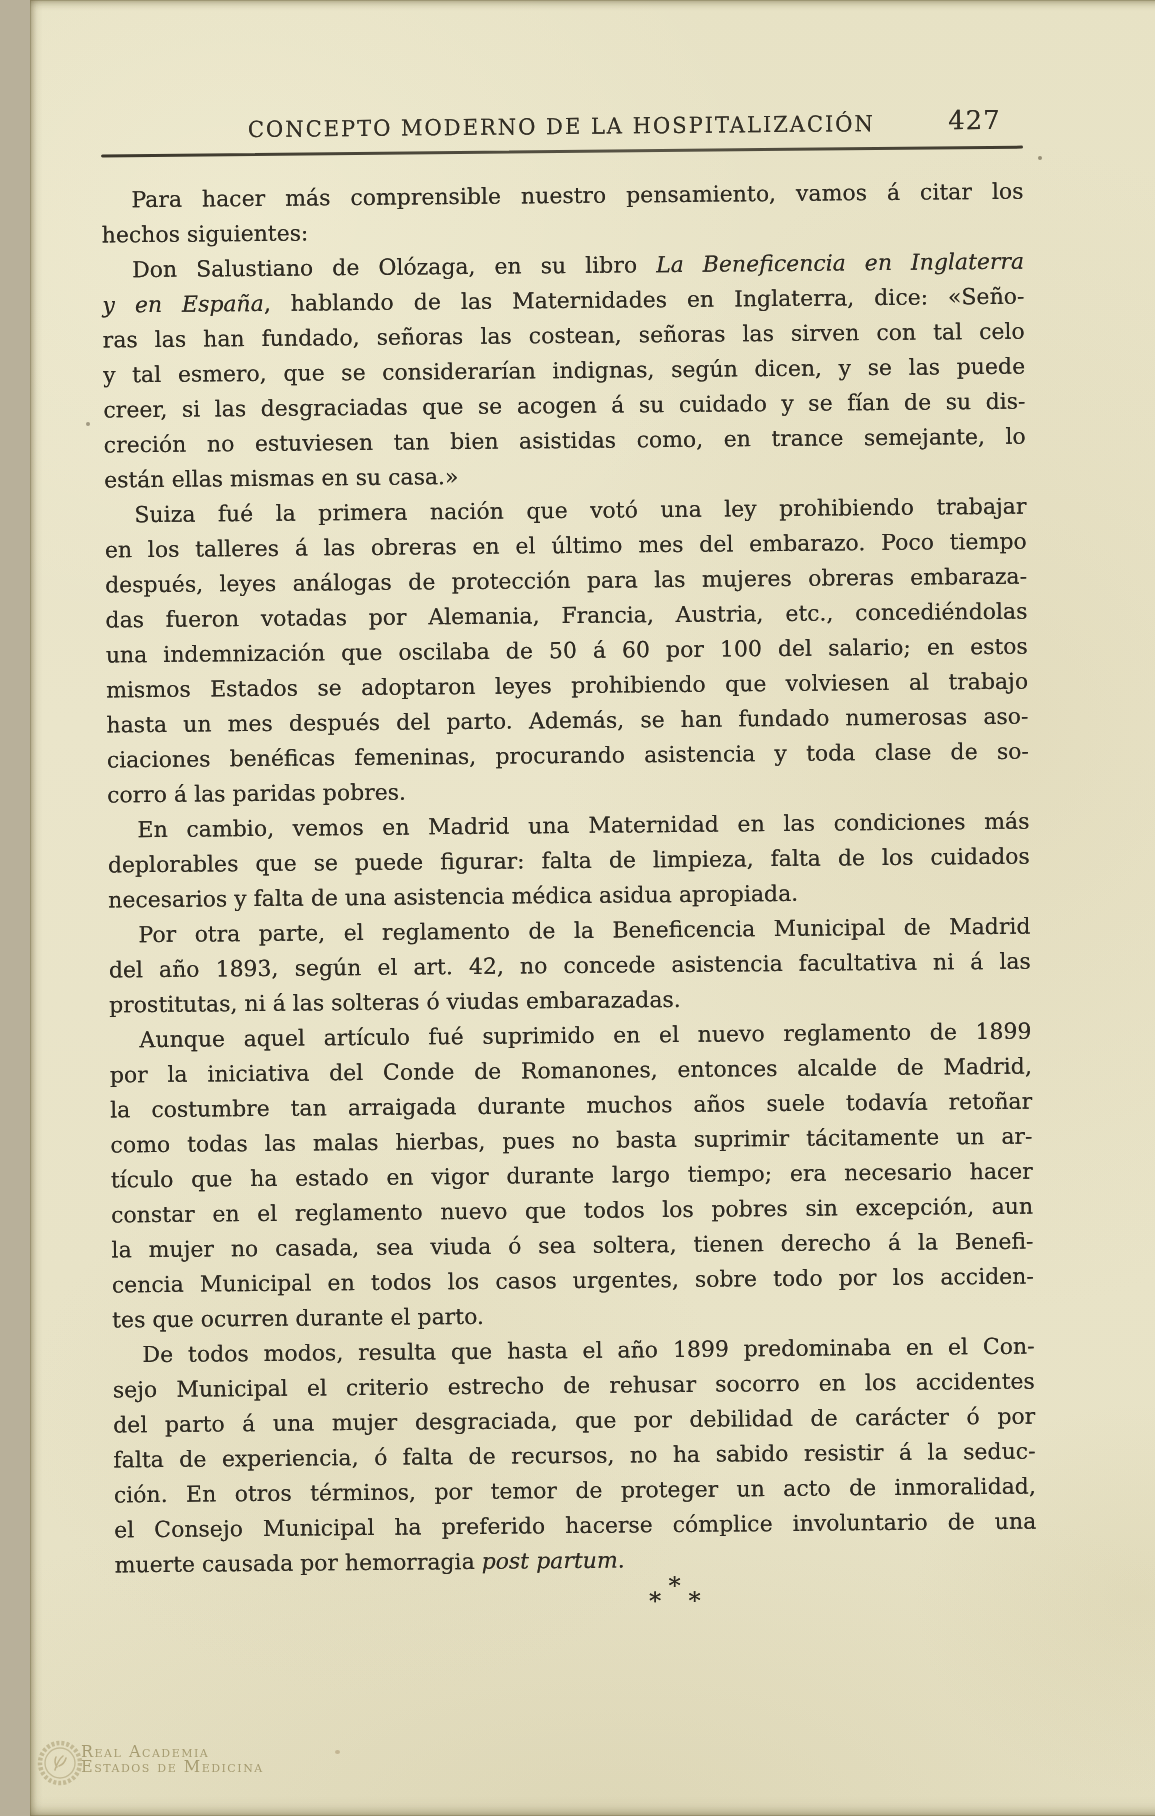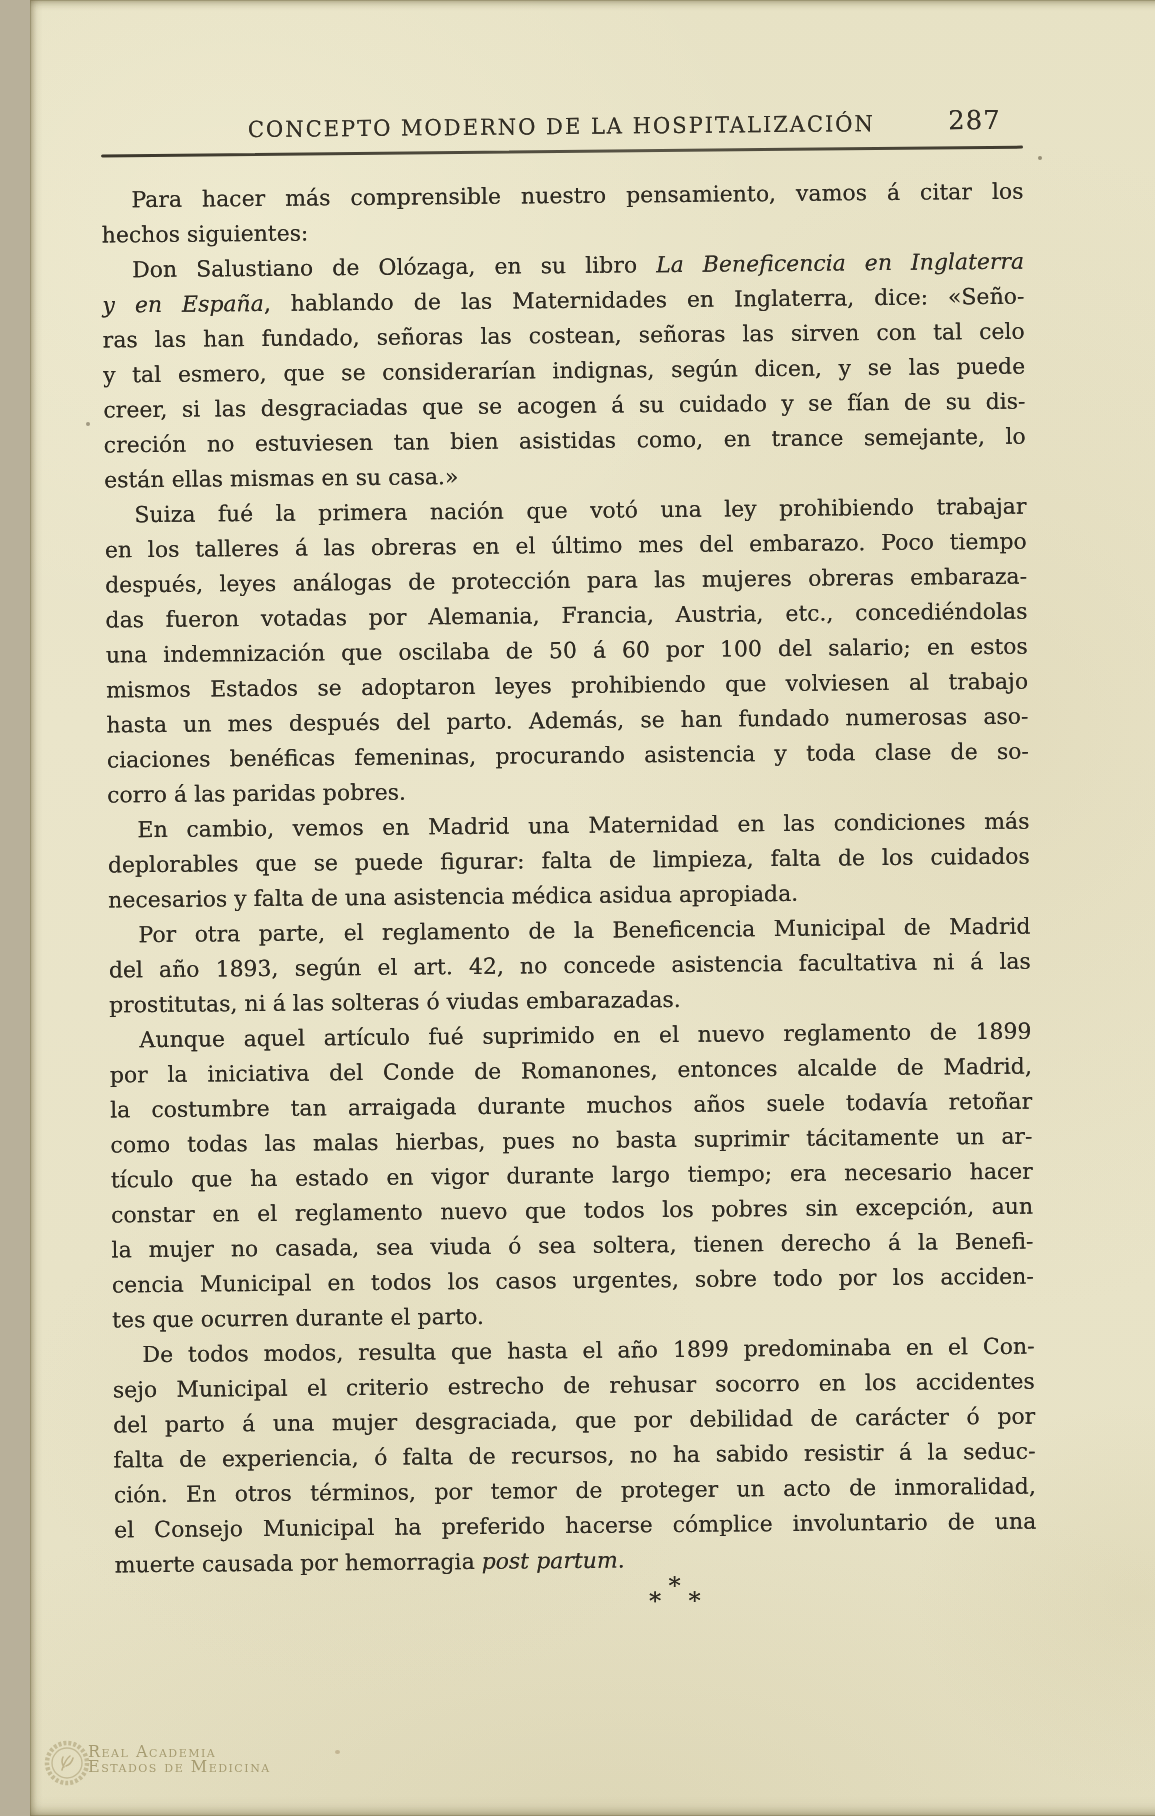--- a/index.html
+++ b/index.html
@@ -61,21 +61,21 @@
   .line.first { text-indent:30px; }
   .it { font-style:italic; }
   .asterism {
     position:absolute; left:500px; top:1580px; width:120px;
     text-align:center; font-size:24px; color:#2e2a22;
     text-shadow:0 0 0.45px rgba(46,42,34,0.8);
   }
   .asterism .row1 { line-height:15px; height:15px; }
   .asterism .row2 { line-height:15px; letter-spacing:10px; padding-left:10px; }
   .watermark {
-    position:absolute; left:12px; bottom:0; height:60px; width:420px;
+    position:absolute; left:5px; bottom:0; height:60px; width:420px;
   }
   .seal { position:absolute; left:2px; top:-16px; opacity:0.55; }
   .wm-text {
     position:absolute; left:46px; top:-12px;
     font-variant:small-caps; letter-spacing:1.5px;
     font-size:16px; line-height:15px; color:#8f8354; opacity:0.72;
   }
   .speck { position:absolute; border-radius:50%; }
   .speck.s1 { left:1008px; top:156px; width:4px; height:4px; background:rgba(70,60,40,0.5); }
   .speck.s2 { left:1138px; top:1604px; width:6px; height:5px; background:rgba(150,120,80,0.45); }
@@ -83,21 +83,21 @@
   .speck.s4 { left:305px; top:1750px; width:5px; height:4px; background:rgba(150,125,85,0.4); }
 </style>
 </head>
 <body>
 
 <div class="page">
   <div class="content">
 
     <div class="running-header">
       <span class="header-title">CONCEPTO MODERNO DE LA HOSPITALIZACIÓN</span>
-      <span class="page-number">287</span>
+      <span class="page-number">427</span>
     </div>
 
     <div class="header-rule"></div>
 
     <div class="body-text" id="body-text">
         <div class="para">
           <div class="line first"><span>Para hacer más comprensible nuestro pensamiento, vamos á citar los</span></div>
           <div class="line last"><span>hechos siguientes:</span></div>
         </div>
         <div class="para">

